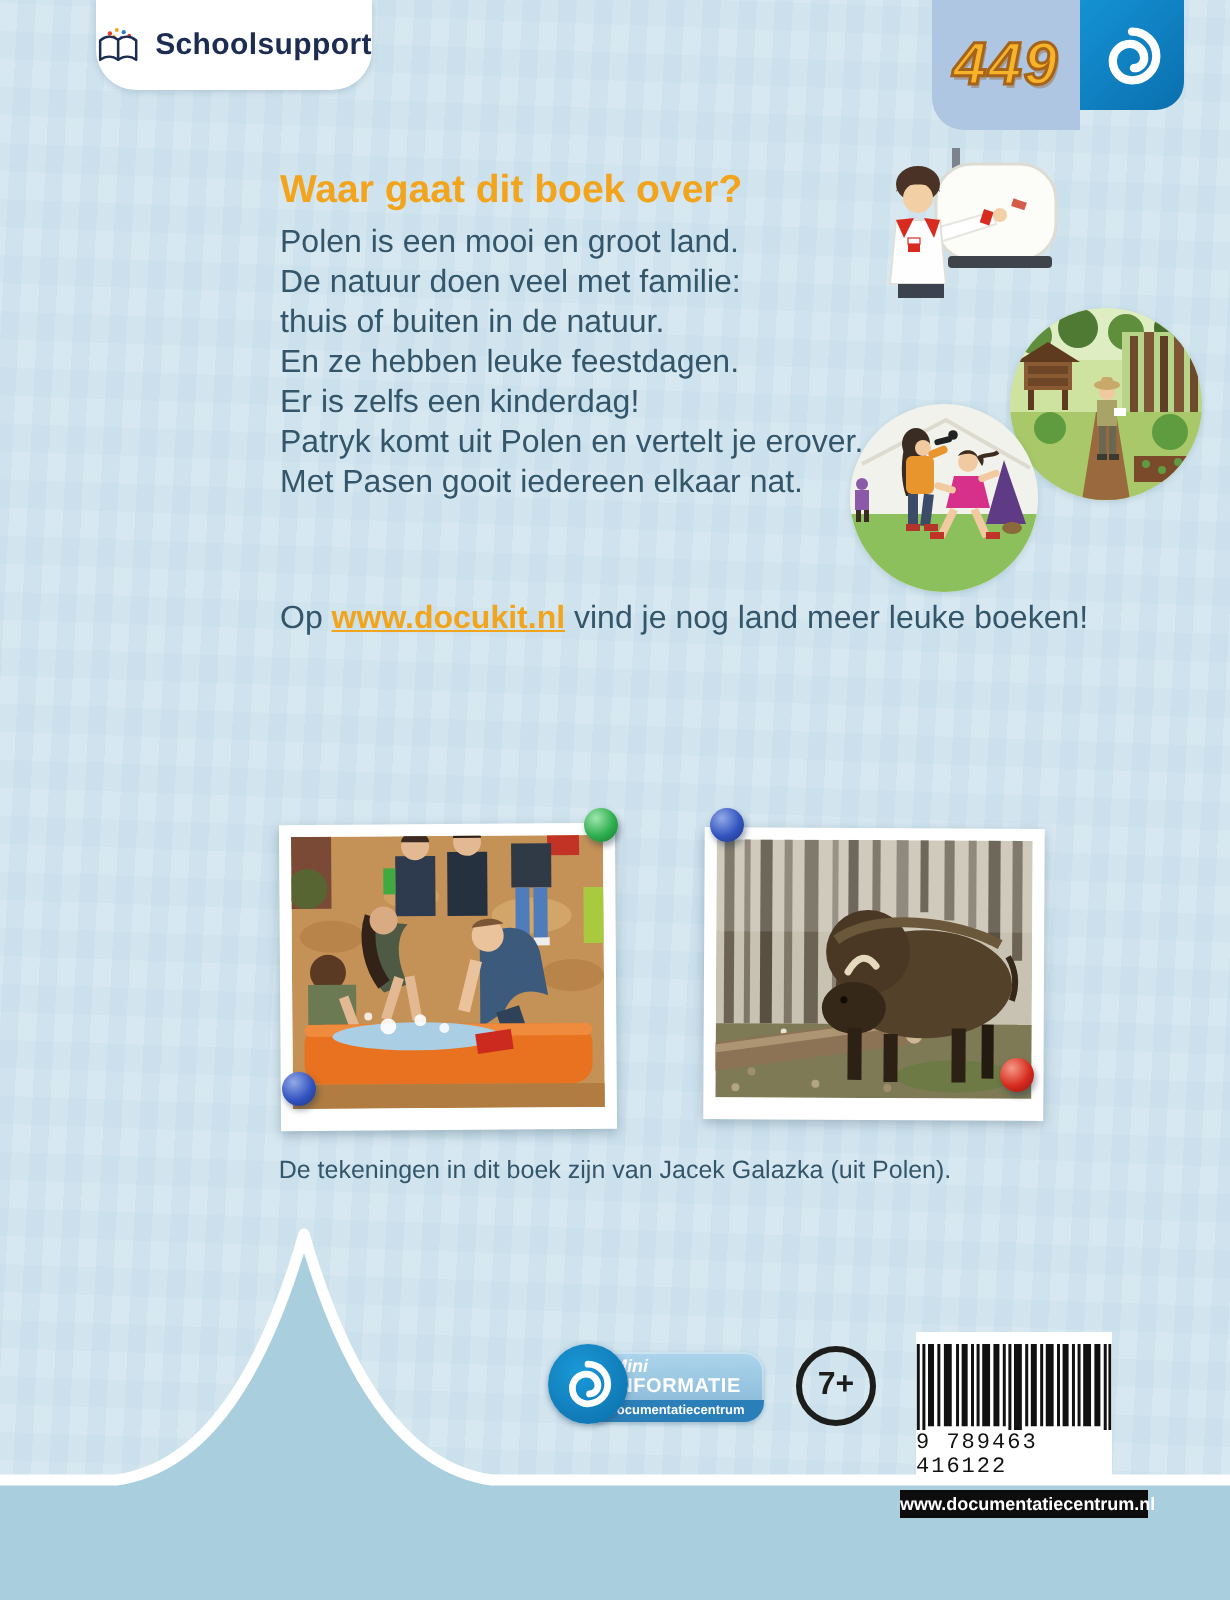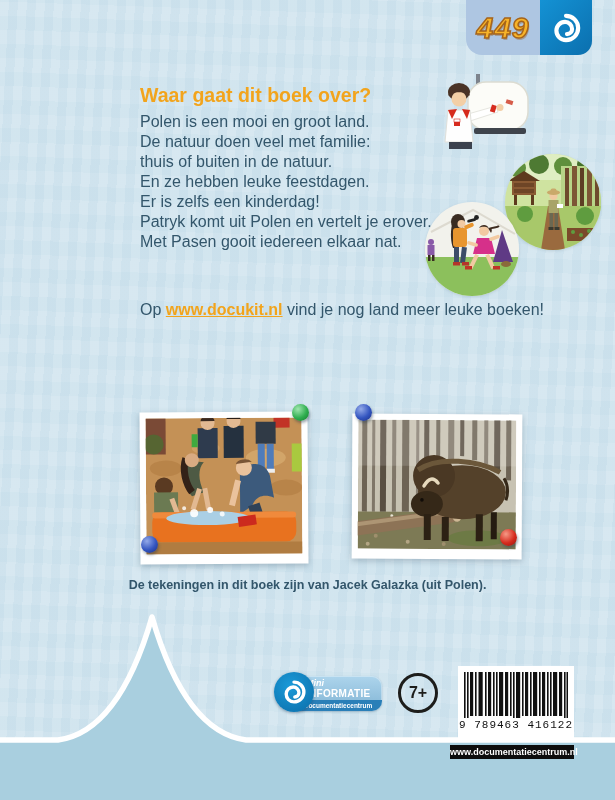--- a/index.html
+++ b/index.html
@@ -9,21 +9,21 @@
     background:
       repeating-linear-gradient(93deg, rgba(255,255,255,.07) 0 9px, rgba(150,190,212,.08) 9px 18px),
       repeating-linear-gradient(2deg, rgba(255,255,255,.05) 0 14px, rgba(160,200,220,.06) 14px 28px);}
   
   .wave{position:absolute;left:0;top:590px;width:615px;height:210px;}
   
   .pub-card{position:absolute;left:48px;top:0;width:138px;height:45px;background:#fff;
     border-radius:0 0 20px 20px;display:flex;align-items:center;justify-content:center;gap:6px;
     box-shadow:0 1px 3px rgba(70,110,140,.25);z-index:5;}
   .pub-name{font-size:15px;font-weight:700;color:#1d2d52;letter-spacing:.2px;}
-  .badge-num{position:absolute;left:466px;top:0;width:74px;height:55px;background:#aec6e2;
+  .badge-num{position:absolute;left:466px;top:0;width:74px;height:65px;background:#aec6e2;
     border-radius:0 0 0 16px;display:flex;align-items:center;justify-content:center;z-index:5;}
   .badge-num span{font-size:30px;font-weight:800;font-style:italic;color:#f7b329;
     -webkit-text-stroke:1.5px #a6641a;text-shadow:1px 2px 0 rgba(140,80,20,.35);letter-spacing:1px;}
   .badge-swirl{position:absolute;left:540px;top:0;width:52px;height:55px;
     background:linear-gradient(135deg,#1492d4,#0b6fae);border-radius:0 0 14px 0;
     display:flex;align-items:center;justify-content:center;z-index:5;}
   
   .heading{position:absolute;left:140px;top:84px;font-size:19.5px;font-weight:700;color:#f2a41c;}
   .body-text{position:absolute;left:140px;top:112px;font-size:16px;line-height:20px;color:#33566b;}
   .promo{position:absolute;left:140px;top:301px;font-size:16px;color:#33566b;}
@@ -38,52 +38,65 @@
   .photo-left{left:140px;top:412px;transform:rotate(-0.4deg);}
   .photo-right{left:352px;top:414px;transform:rotate(0.3deg);}
   .pin{position:absolute;width:17px;height:17px;border-radius:50%;z-index:6;
     box-shadow:1px 2px 3px rgba(40,60,80,.45);}
   .pin-green{left:292px;top:404px;background:radial-gradient(circle at 35% 30%,#9fe6ae,#2fae4f 55%,#14772f);}
   .pin-blue-a{left:141px;top:536px;background:radial-gradient(circle at 35% 30%,#93a9e8,#3355c0 55%,#1c2f80);}
   .pin-blue-b{left:355px;top:404px;background:radial-gradient(circle at 35% 30%,#93a9e8,#3355c0 55%,#1c2f80);}
   .pin-red{left:500px;top:529px;background:radial-gradient(circle at 35% 30%,#f59a86,#d62b1e 55%,#8e1410);}
   
   .caption{position:absolute;left:0;top:578px;width:100%;text-align:center;
-    font-size:12.5px;color:#33566b;font-weight:bold;}
+    font-size:12.5px;color:#33566b;}
   
   .series-logo{position:absolute;left:274px;top:670px;width:110px;height:44px;z-index:4;}
   .series-pill{position:absolute;left:20px;top:6px;width:88px;height:35px;
     background:linear-gradient(180deg,rgba(172,212,236,.96),rgba(122,176,210,.92));
     border-radius:6px 10px 10px 6px;box-shadow:inset 0 0 0 1px rgba(255,255,255,.35),0 1px 2px rgba(40,80,110,.3);}
   .series-mini{position:absolute;left:32px;top:8px;font-size:9px;font-style:italic;font-weight:700;color:#fff;}
   .series-informatie{position:absolute;left:32px;top:18px;font-size:10px;font-weight:800;color:#fff;letter-spacing:.3px;}
   .series-strip{position:absolute;left:20px;top:30px;width:88px;height:11px;background:#2a7fb8;
     border-radius:0 0 10px 4px;color:#fff;font-size:6.5px;text-align:center;line-height:11px;font-weight:700;}
   .series-circle{position:absolute;left:0;top:2px;width:40px;height:40px;border-radius:50%;
     background:radial-gradient(circle at 40% 35%,#1a9ad8,#0b6ca8);display:flex;align-items:center;
     justify-content:center;box-shadow:0 1px 3px rgba(30,60,90,.45);}
   .age-badge{position:absolute;left:398px;top:673px;width:40px;height:40px;box-sizing:border-box;
     border:3px solid #1d1d1b;border-radius:50%;display:flex;align-items:center;justify-content:center;
     font-size:16px;font-weight:700;color:#1d1d1b;z-index:4;}
-  .barcode-card{position:absolute;left:458px;top:666px;width:116px;height:74px;background:#fff;
+  .barcode-card{position:absolute;left:458px;top:666px;width:98px;height:74px;background:#fff;
     display:flex;flex-direction:column;align-items:center;padding-top:6px;box-sizing:border-box;z-index:4;}
   .isbn{font-family:"Liberation Mono",monospace;font-size:11px;color:#111;letter-spacing:1px;margin-top:1px;}
   .website-strip{position:absolute;left:450px;top:745px;width:124px;height:14px;background:#0d0d0d;
     color:#fff;font-size:9px;line-height:14px;text-align:center;font-weight:700;z-index:4;}
 </style>
 </head>
 <body>
 
 <div class="page">
 
   <svg class="wave" viewBox="0 0 615 210" width="615" height="210">
     <path d="M0,150 L58,150 C103,144 132,96 152,27 C172,96 201,144 246,150 L615,150 L615,210 L0,210 Z" fill="#a9cfdf"></path>
     <path d="M0,150 L58,150 C103,144 132,96 152,27 C172,96 201,144 246,150 L615,150" fill="none" stroke="#ffffff" stroke-width="5.5" stroke-linejoin="round" stroke-linecap="round"></path>
   </svg>
 
+  <div class="pub-card">
+    <svg width="28" height="24" viewBox="0 0 34 28">
+      <circle cx="10" cy="5" r="1.6" fill="#e2402a"></circle>
+        <circle cx="15" cy="2.5" r="1.4" fill="#f2a41c"></circle>
+      <circle cx="20" cy="4" r="1.5" fill="#2a7fb8"></circle>
+        <circle cx="24" cy="6.5" r="1.3" fill="#e2402a"></circle>
+      <circle cx="13" cy="7" r="1.2" fill="#f2a41c"></circle>
+        <circle cx="18" cy="8" r="1.1" fill="#7a4ea0"></circle>
+      <path d="M3,10 C7,6.5 12,6.5 16,9.5 L16,24 C12,21 7,21 3,24 Z" fill="#fff" stroke="#1d2d52" stroke-width="1.8" stroke-linejoin="round"></path>
+      <path d="M29,10 C25,6.5 20,6.5 16,9.5 L16,24 C20,21 25,21 29,24 Z" fill="#fff" stroke="#1d2d52" stroke-width="1.8" stroke-linejoin="round"></path>
+    </svg>
+    <span class="pub-name">Schoolsupport</span>
+  </div>
 
   <div class="badge-num">
     <span>449</span>
   </div>
   <div class="badge-swirl">
     <svg width="32" height="32" viewBox="0 0 100 100">
       <path d="M50,12 C71,12 88,29 88,50 C88,71 71,88 50,88 C33,88 20,75 20,58 C20,43 32,31 47,31 C59,31 69,41 69,53 C69,62 62,69 53,69" fill="none" stroke="#ffffff" stroke-width="13" stroke-linecap="round"></path>
     </svg>
   </div>
 

